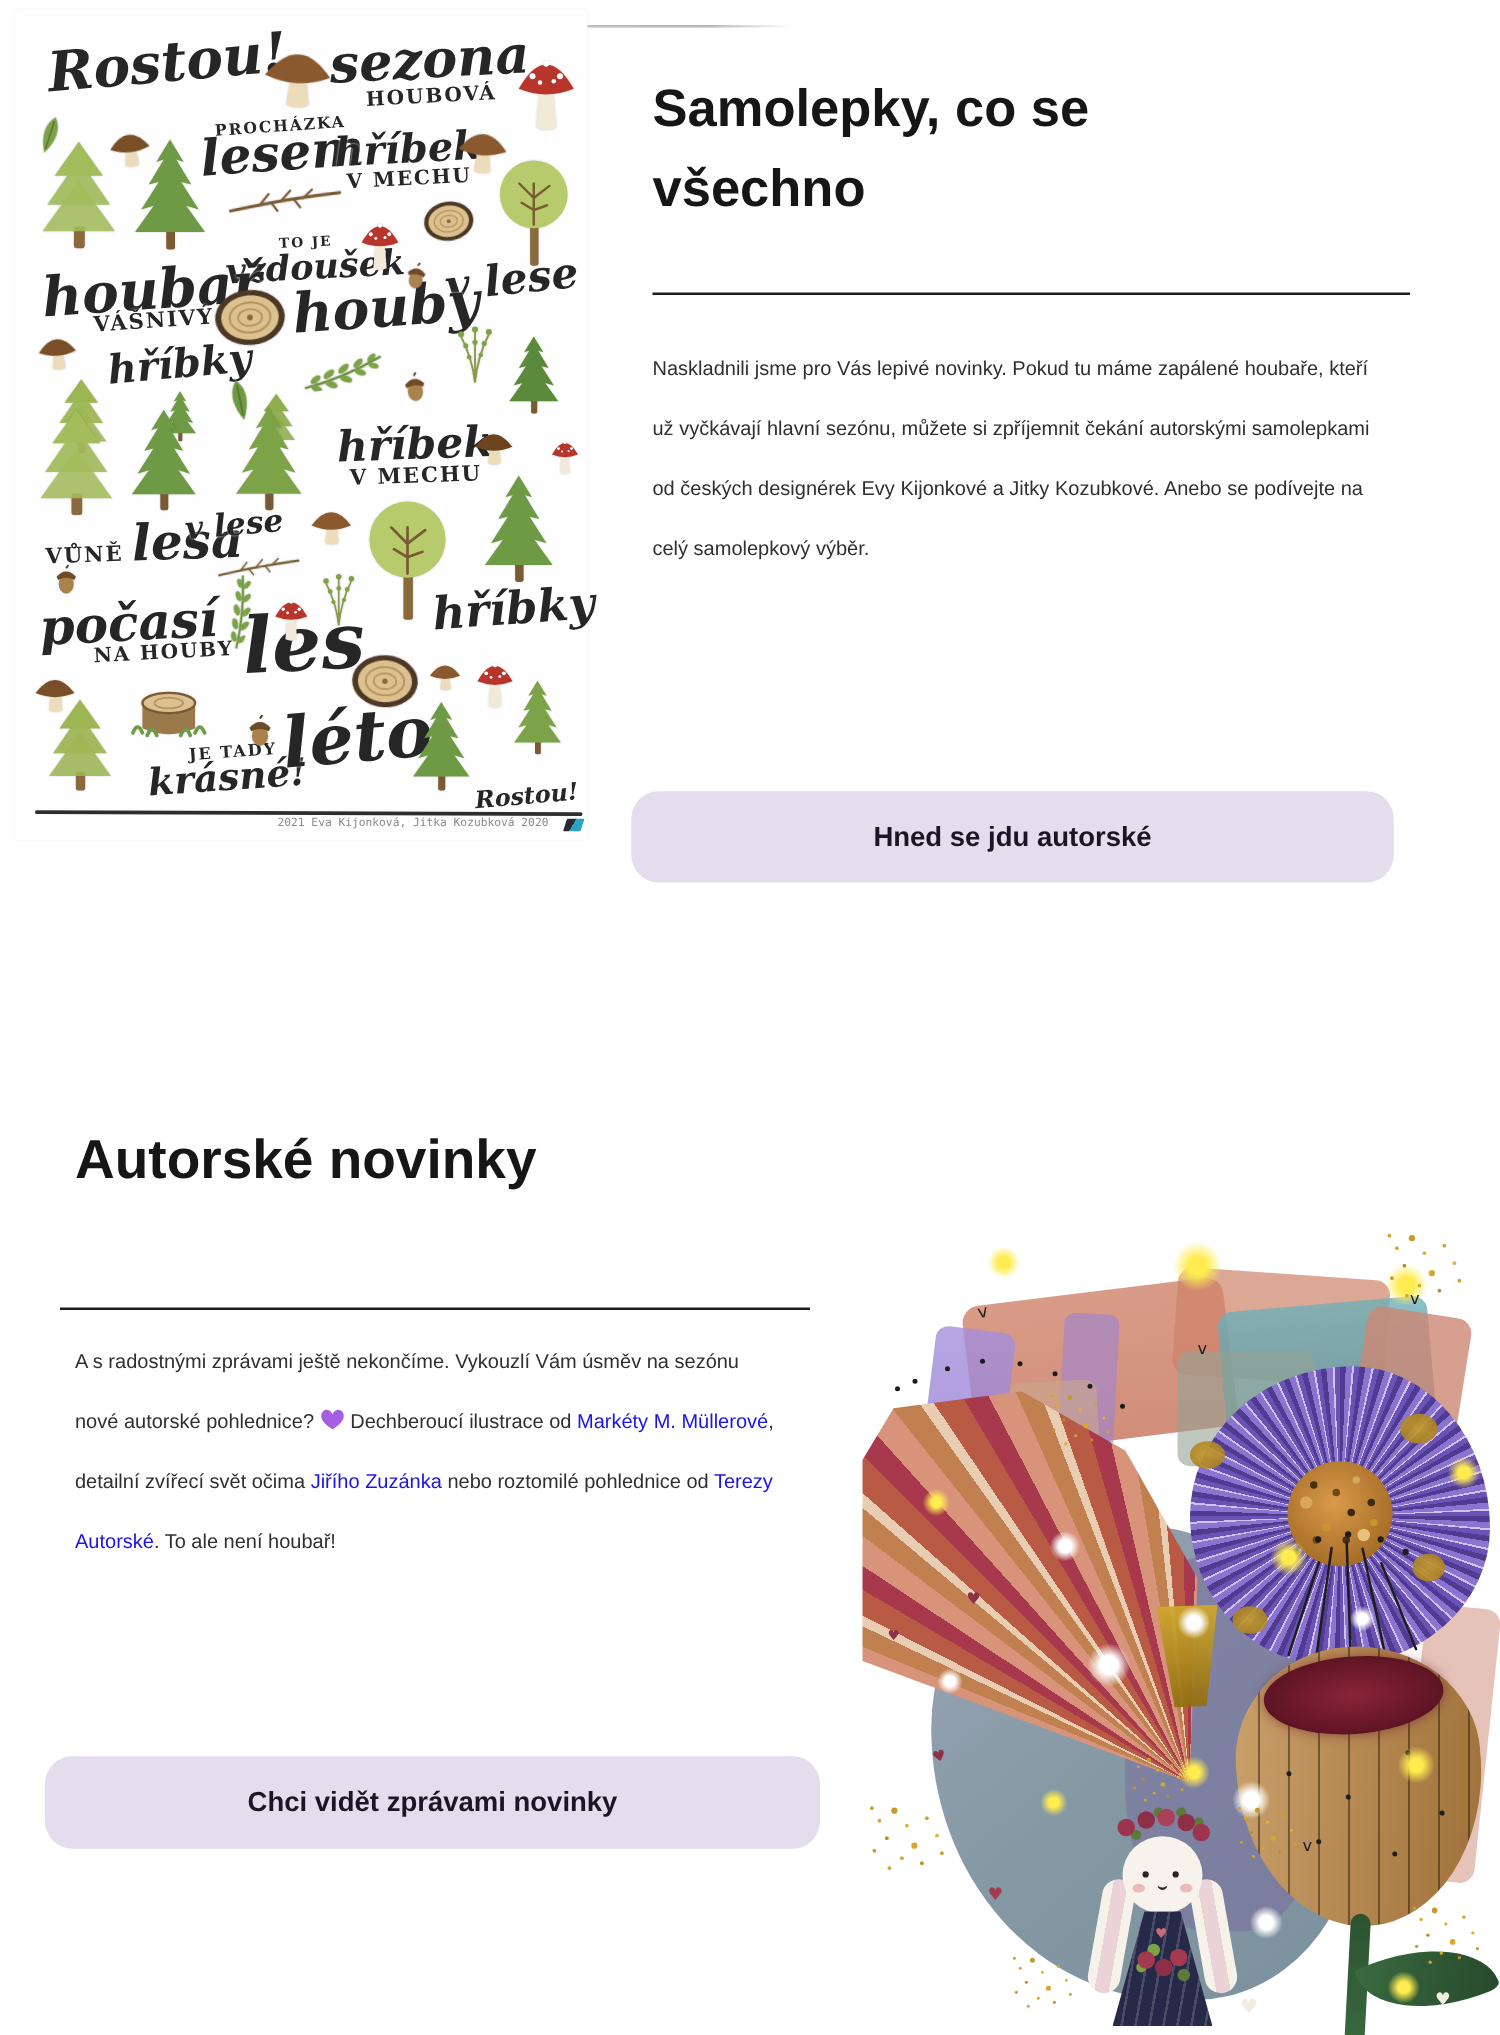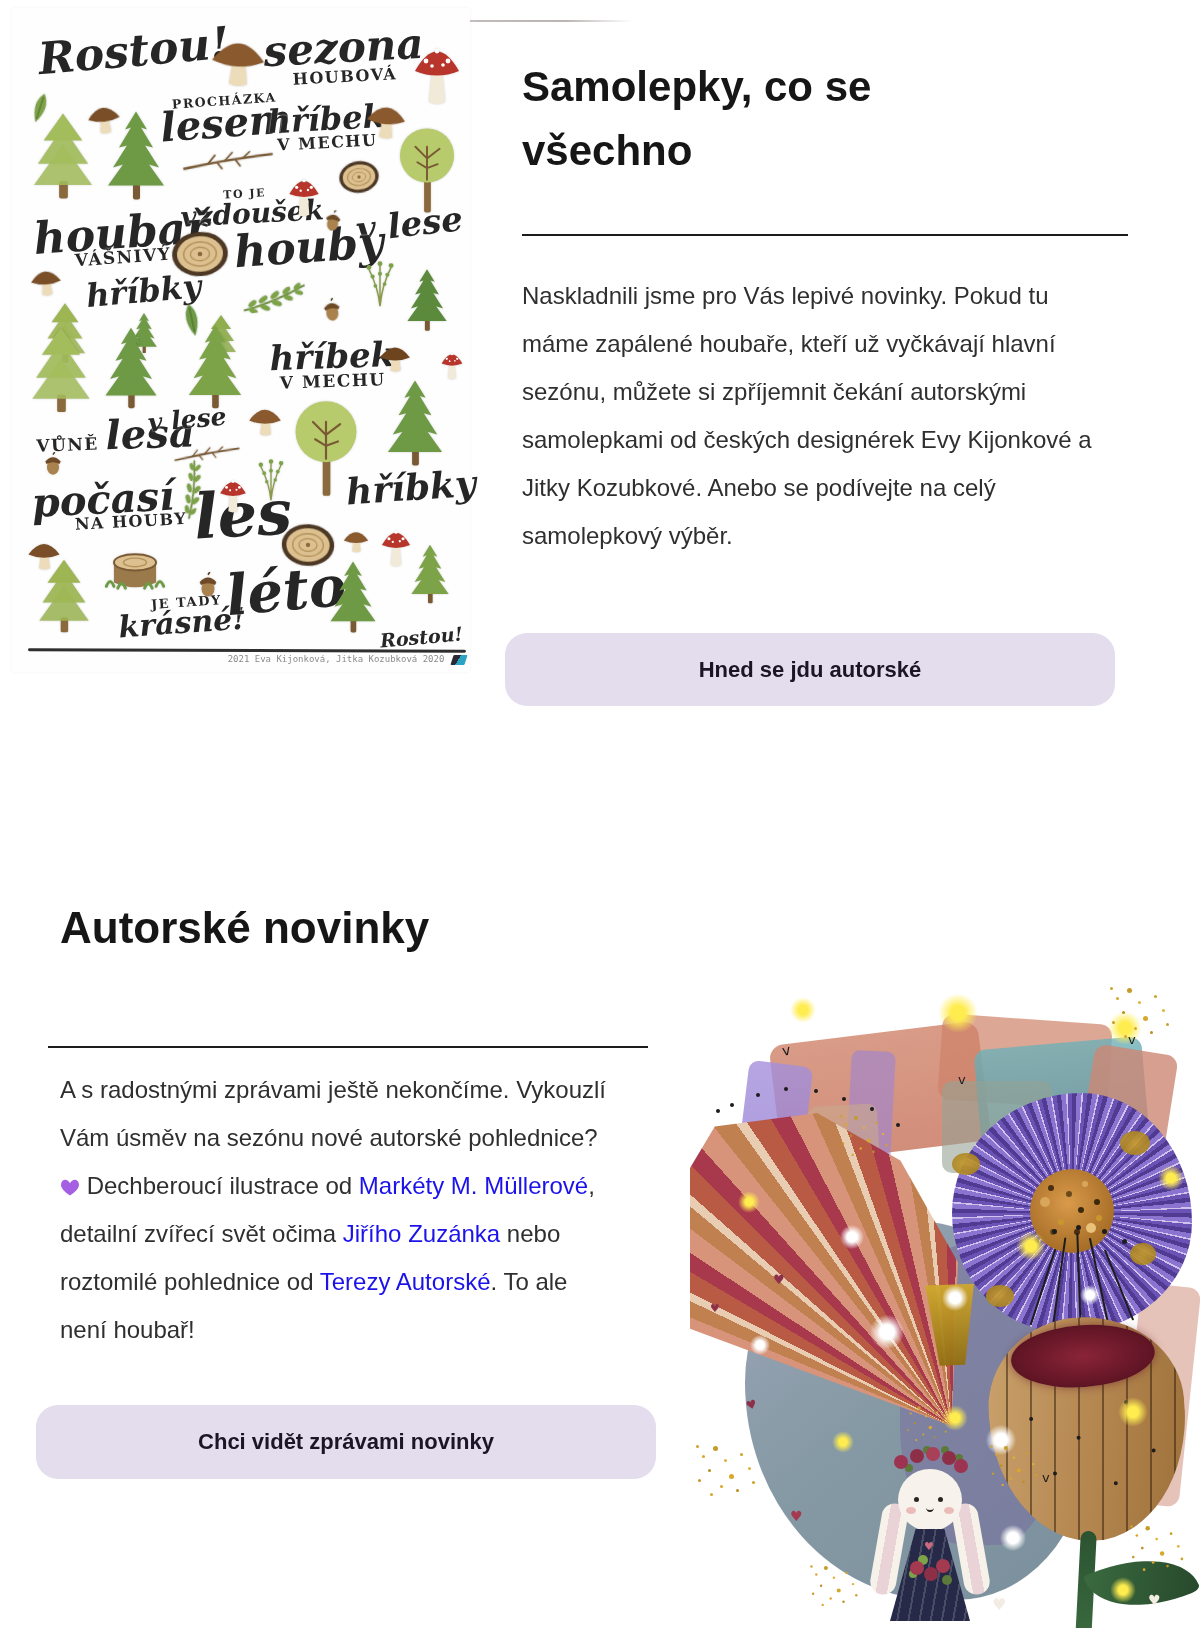--- a/index.html
+++ b/index.html
@@ -7,36 +7,36 @@
     width:1200px;height:1628px;position:relative;overflow:hidden;
     background:#ffffff;font-family:"Liberation Sans",sans-serif;
   }
   .ab{position:absolute;}
   
   .h1{position:absolute;left:522px;top:55px;width:470px;margin:0;
       font-size:42px;line-height:64px;font-weight:bold;color:#161616;letter-spacing:0;}
   .h2{position:absolute;left:60px;top:898px;width:600px;margin:0;
       font-size:44px;line-height:60px;font-weight:bold;color:#161616;}
   .rule{position:absolute;height:2px;background:#1c1c1c;}
-  .para{position:absolute;font-size:24px;line-height:48px;color:#2f2f2f;margin:0;}
+  .para{position:absolute;font-size:16px;line-height:48px;color:#2f2f2f;margin:0;}
   a.lnk{color:#1b13e9;text-decoration:none;cursor:pointer;}
   .btn{position:absolute;display:flex;align-items:center;justify-content:center;
        background:#e3dded;border:none;border-radius:22px;cursor:pointer;
        font-family:"Liberation Sans",sans-serif;font-size:22px;font-weight:bold;color:#1b1526;}
   .heart-svg{display:inline-block;vertical-align:-3px;}
   
   #sheet{position:absolute;left:12px;top:8px;width:458px;height:664px;background:#fefefe;
          box-shadow:0 0 3px rgba(0,0,0,.05);}
   .stk{position:absolute;transform-origin:center;}
   .shp{filter:drop-shadow(0 0 1px rgba(0,0,0,.18));}
   .sttxt{color:#262626;text-shadow:0 0 2px rgba(255,255,255,.9);}
   .scr{font-family:"DejaVu Serif",serif;font-style:italic;font-weight:bold;line-height:.95;white-space:nowrap;}
   .cap{font-family:"DejaVu Serif",serif;font-weight:bold;letter-spacing:1.5px;line-height:1.15;white-space:nowrap;}
   .ctr{text-align:center;}
-  .credit{position:absolute;left:210px;top:646px;width:228px;text-align:center;
+  .credit{position:absolute;left:210px;top:646px;width:228px;text-align:left;
           font-family:"DejaVu Sans Mono",monospace;font-size:9px;color:#8b8b8b;white-space:nowrap;}
   .scanline{position:absolute;left:16px;top:641px;width:438px;height:3px;background:#2e2e2e;
             border-radius:2px;transform:rotate(.2deg);}
   
   #illu{position:absolute;left:690px;top:985px;width:510px;height:643px;overflow:hidden;}
   .glow{position:absolute;border-radius:50%;background:radial-gradient(circle,#ffec4f 25%,rgba(255,236,79,0) 70%);}
   .spark{position:absolute;border-radius:50%;background:radial-gradient(circle,#ffffff 30%,rgba(255,255,255,0) 72%);}
   .hrt{position:absolute;font-family:"DejaVu Sans",sans-serif;line-height:1;}
   .glit{position:absolute;width:3px;height:3px;border-radius:50%;background:#cda22b;
         box-shadow:6px 10px 0 #d9a72c,18px 2px 0 1px #c79b2a,28px 14px 0 #e0b23a,12px 24px 0 #b98f23,

